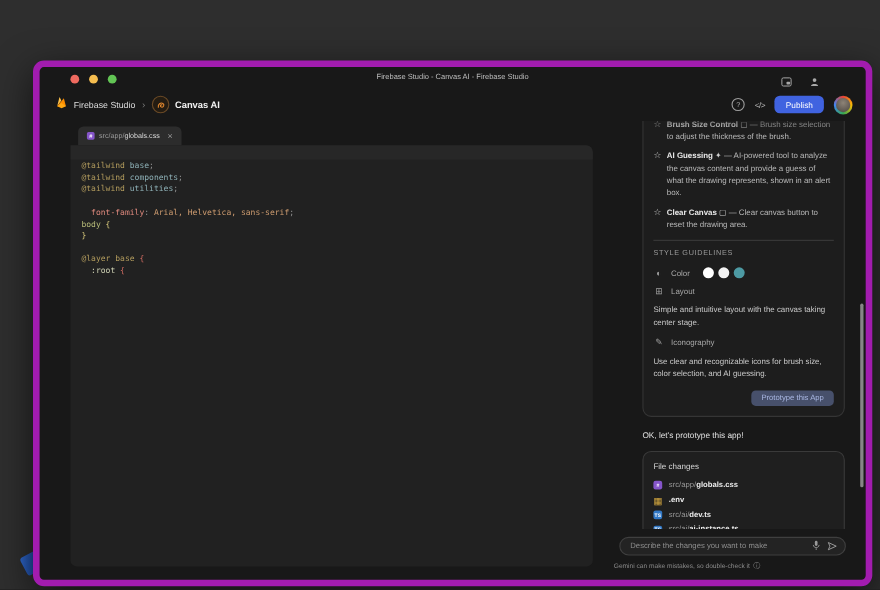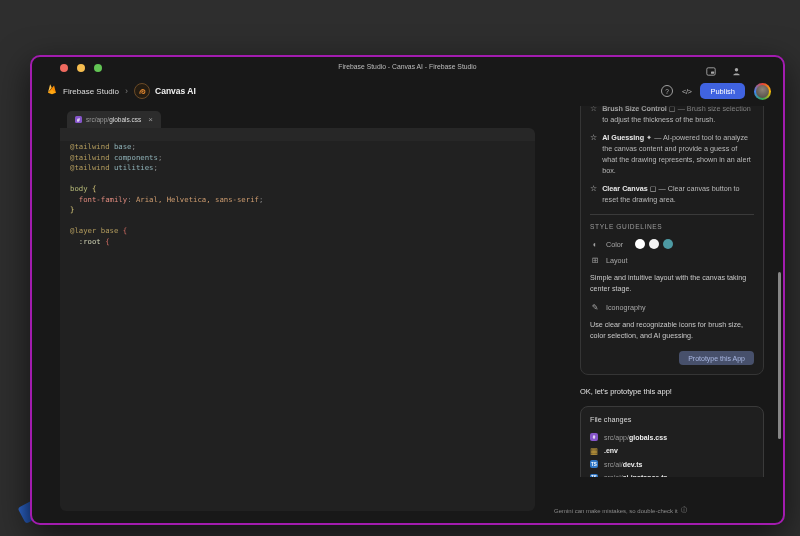--- a/index.html
+++ b/index.html
@@ -3,21 +3,21 @@
 <meta charset="utf-8">
 <style>
   html,body{margin:0;padding:0}
   body{width:800px;height:536px;background:#2e2e2e;position:relative;overflow:hidden;
        font-family:"Liberation Sans",sans-serif;-webkit-font-smoothing:antialiased}
 
   .corner-glow{position:absolute;left:20px;top:500px;width:30px;height:18px;
        background:linear-gradient(120deg,#2f6fe0,#123a88 60%,transparent);transform:rotate(-28deg);border-radius:3px;opacity:.9}
 
   .window{position:absolute;left:30px;top:55px;width:751px;height:466px;background:#181818;
-       border-radius:10px;border:2px solid #a21caf;box-shadow:0 10px 34px rgba(0,0,0,.6)}
+       border-radius:10px;border:6px solid #a21caf;box-shadow:0 10px 34px rgba(0,0,0,.6)}
 
   
   .titlebar{position:absolute;top:0;left:0;right:0;height:22px}
   .traffic{position:absolute;left:28px;top:7px;display:flex;gap:9px}
   .tl{width:8px;height:8px;border-radius:50%}
   .tl.red{background:#ef6a5f}.tl.yel{background:#f5bd4f}.tl.grn{background:#62c454}
   .win-title{position:absolute;left:0;right:0;top:6px;text-align:center;font-size:6.8px;color:#bdbdbd}
   .tb-icons{position:absolute;right:42px;top:5px;display:flex;gap:16px;align-items:center}
 
   
@@ -158,22 +158,22 @@
     <span class="tab-close">×</span>
   </div>
 
   <div class="editor">
     <div class="editor-strip"></div>
     <div id="code">
         <div class="code-line"><span class="tok-at">@tailwind </span><span class="tok-name">base</span><span class="tok-punc">;</span></div>
         <div class="code-line"><span class="tok-at">@tailwind </span><span class="tok-name">components</span><span class="tok-punc">;</span></div>
         <div class="code-line"><span class="tok-at">@tailwind </span><span class="tok-name">utilities</span><span class="tok-punc">;</span></div>
         <div class="code-line">&nbsp;</div>
+        <div class="code-line"><span class="tok-plain">  </span><span class="tok-prop">font-family</span><span class="tok-punc">: </span><span class="tok-val">Arial, Helvetica, sans-serif</span><span class="tok-punc">;</span></div>
         <div class="code-line"><span class="tok-sel">body </span><span class="tok-brace">{</span></div>
-        <div class="code-line"><span class="tok-plain">  </span><span class="tok-prop">font-family</span><span class="tok-punc">: </span><span class="tok-val">Arial, Helvetica, sans-serif</span><span class="tok-punc">;</span></div>
         <div class="code-line"><span class="tok-brace">}</span></div>
         <div class="code-line">&nbsp;</div>
         <div class="code-line"><span class="tok-at">@layer base </span><span class="tok-rbrace">{</span></div>
         <div class="code-line"><span class="tok-plain">  </span><span class="tok-sel2">:root </span><span class="tok-rbrace">{</span></div>
       </div>
   </div>
 
   <div class="chat">
     <div class="bp-card">
       <div id="features">
@@ -238,18 +238,33 @@
             <span><span class="fdir">src/ai/</span><span class="fname2">ai-instance.ts</span></span>
           </div>
         </div>
 
     </div>
 
   </div>
 
   <div class="scroll-thumb"></div>
 
+  <div class="chat-input">
+    <input type="text" placeholder="Describe the changes you want to make" style="">
+    <span>
+      <svg width="8" height="10" viewBox="0 0 8 10">
+          <rect x="2.8" y="0.7" width="2.4" height="4.6" rx="1.2" fill="#9a9a9a"></rect>
+          <path d="M1.4 4.4 C1.4 7.6 6.6 7.6 6.6 4.4" fill="none" stroke="#9a9a9a" stroke-width="0.8"></path>
+          <line x1="4" y1="7.4" x2="4" y2="9" stroke="#9a9a9a" stroke-width="0.8"></line>
+        </svg>
+    </span>
+    <span>
+      <svg width="9" height="9" viewBox="0 0 9 9">
+          <path d="M1 1.2 L8.2 4.5 L1 7.8 L2.5 4.5 Z" fill="none" stroke="#9a9a9a" stroke-width="0.9" stroke-linejoin="round"></path>
+        </svg>
+    </span>
+  </div>
   <div class="caption">
     <span>Gemini can make mistakes, so double-check it</span>
     <span class="info-ico">ⓘ</span>
   </div>
 
 </div>
 
 </body></html>

